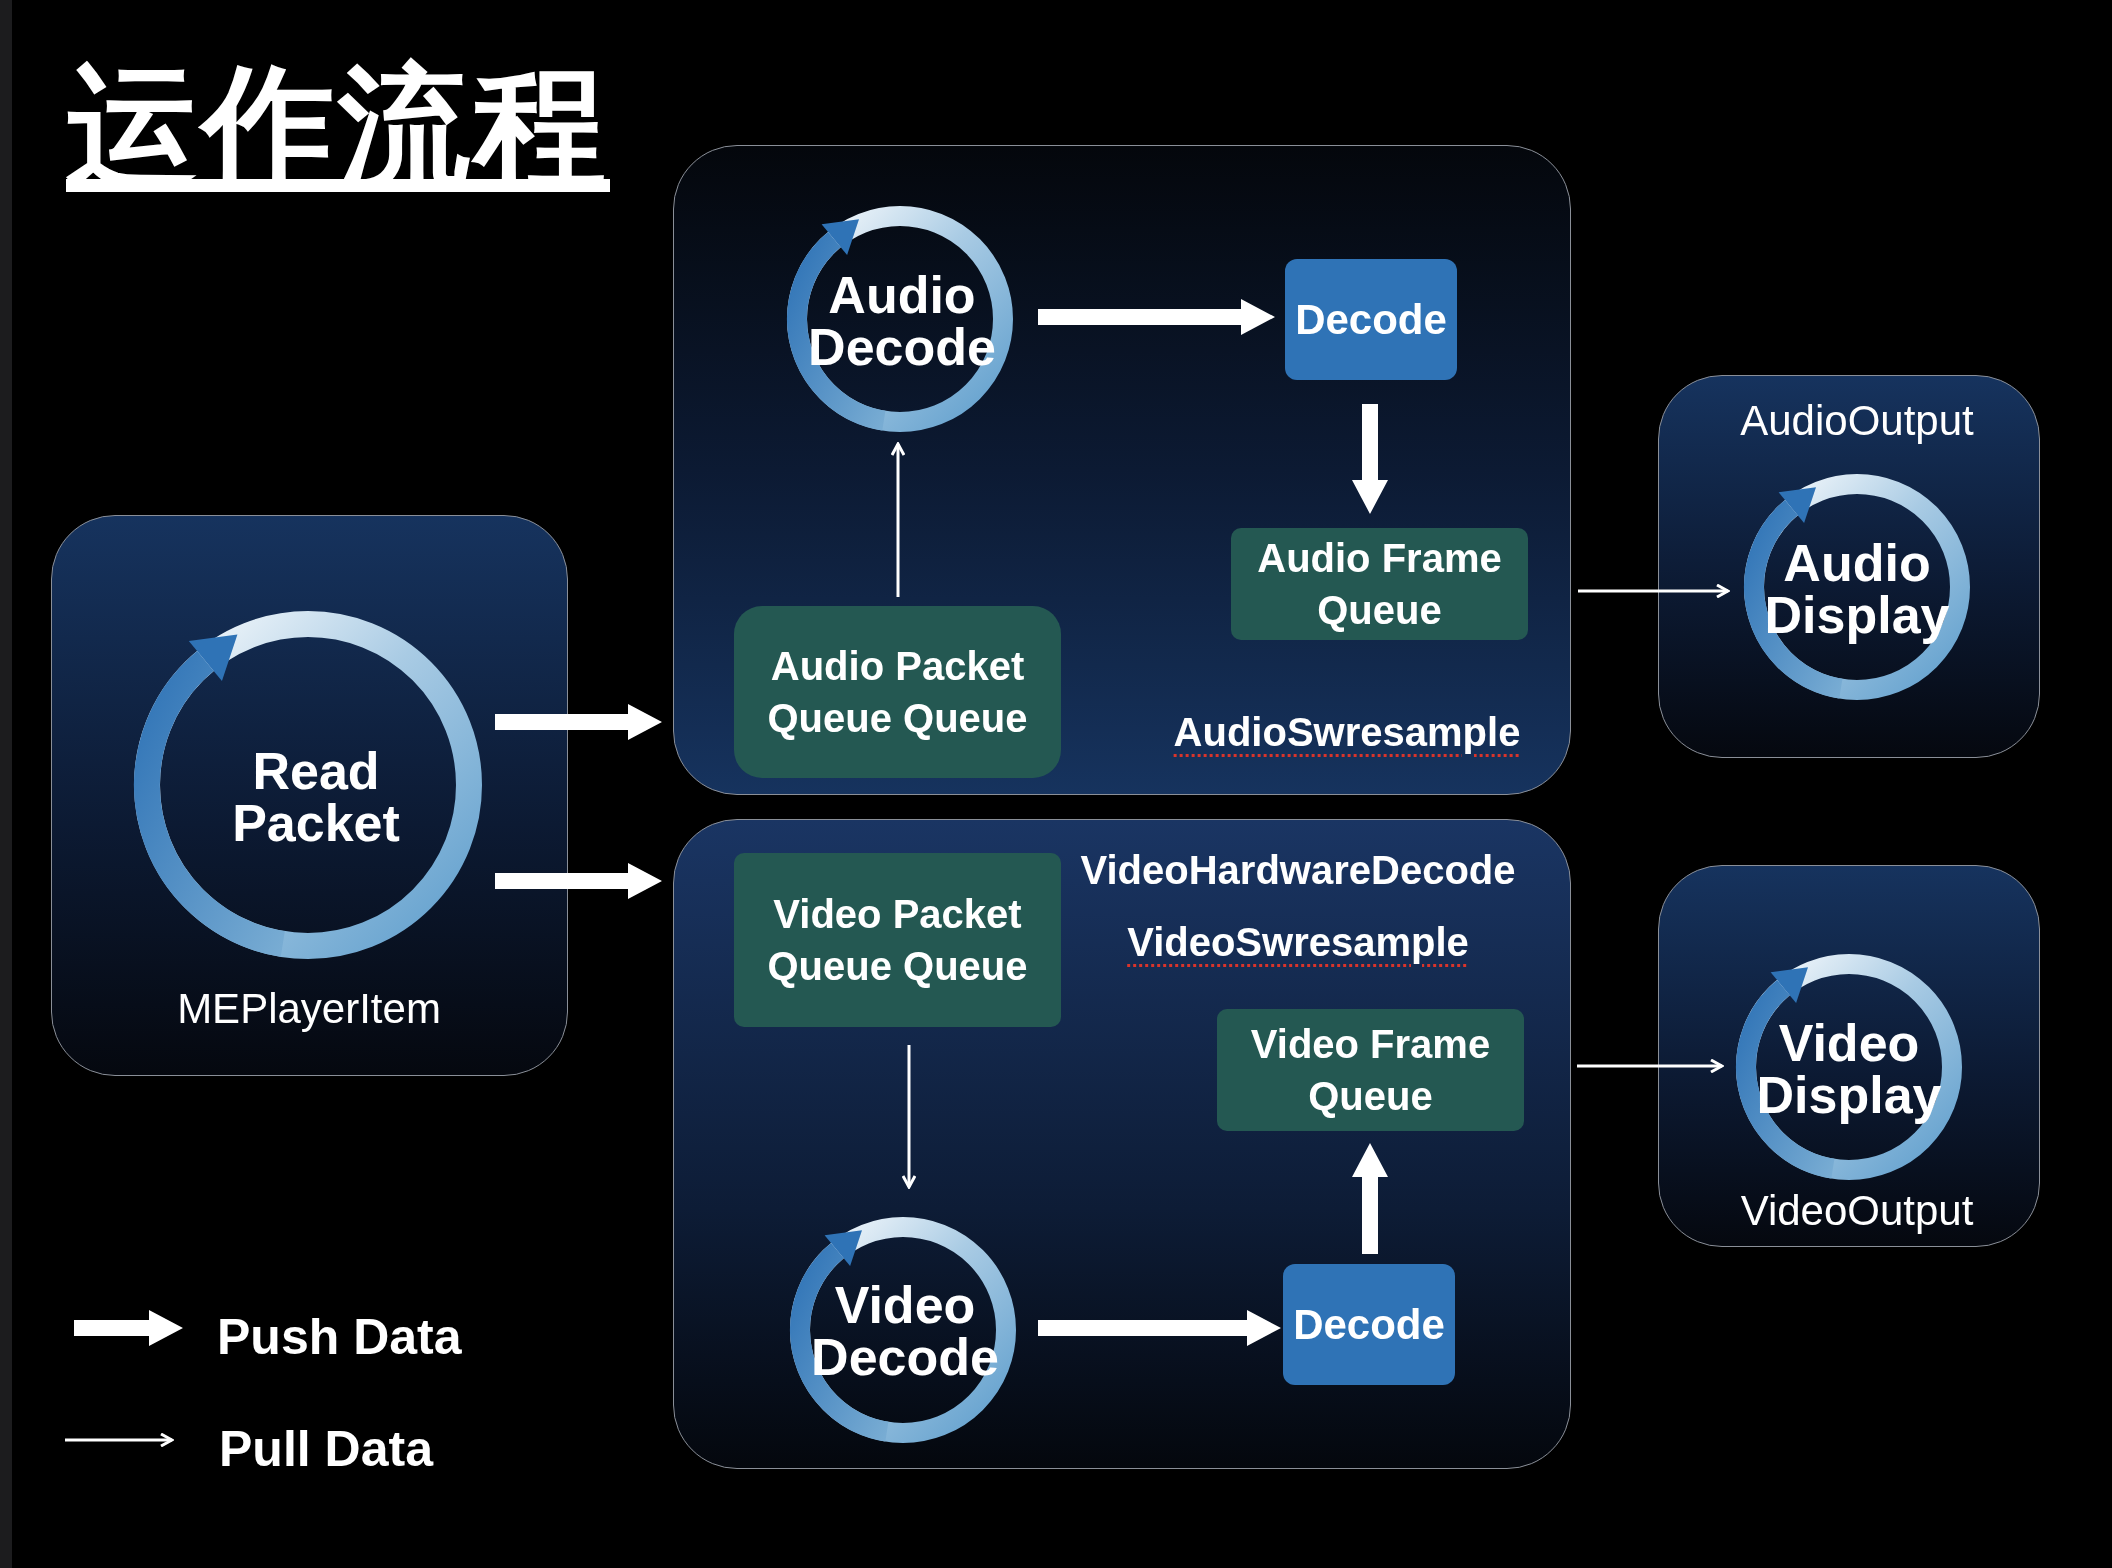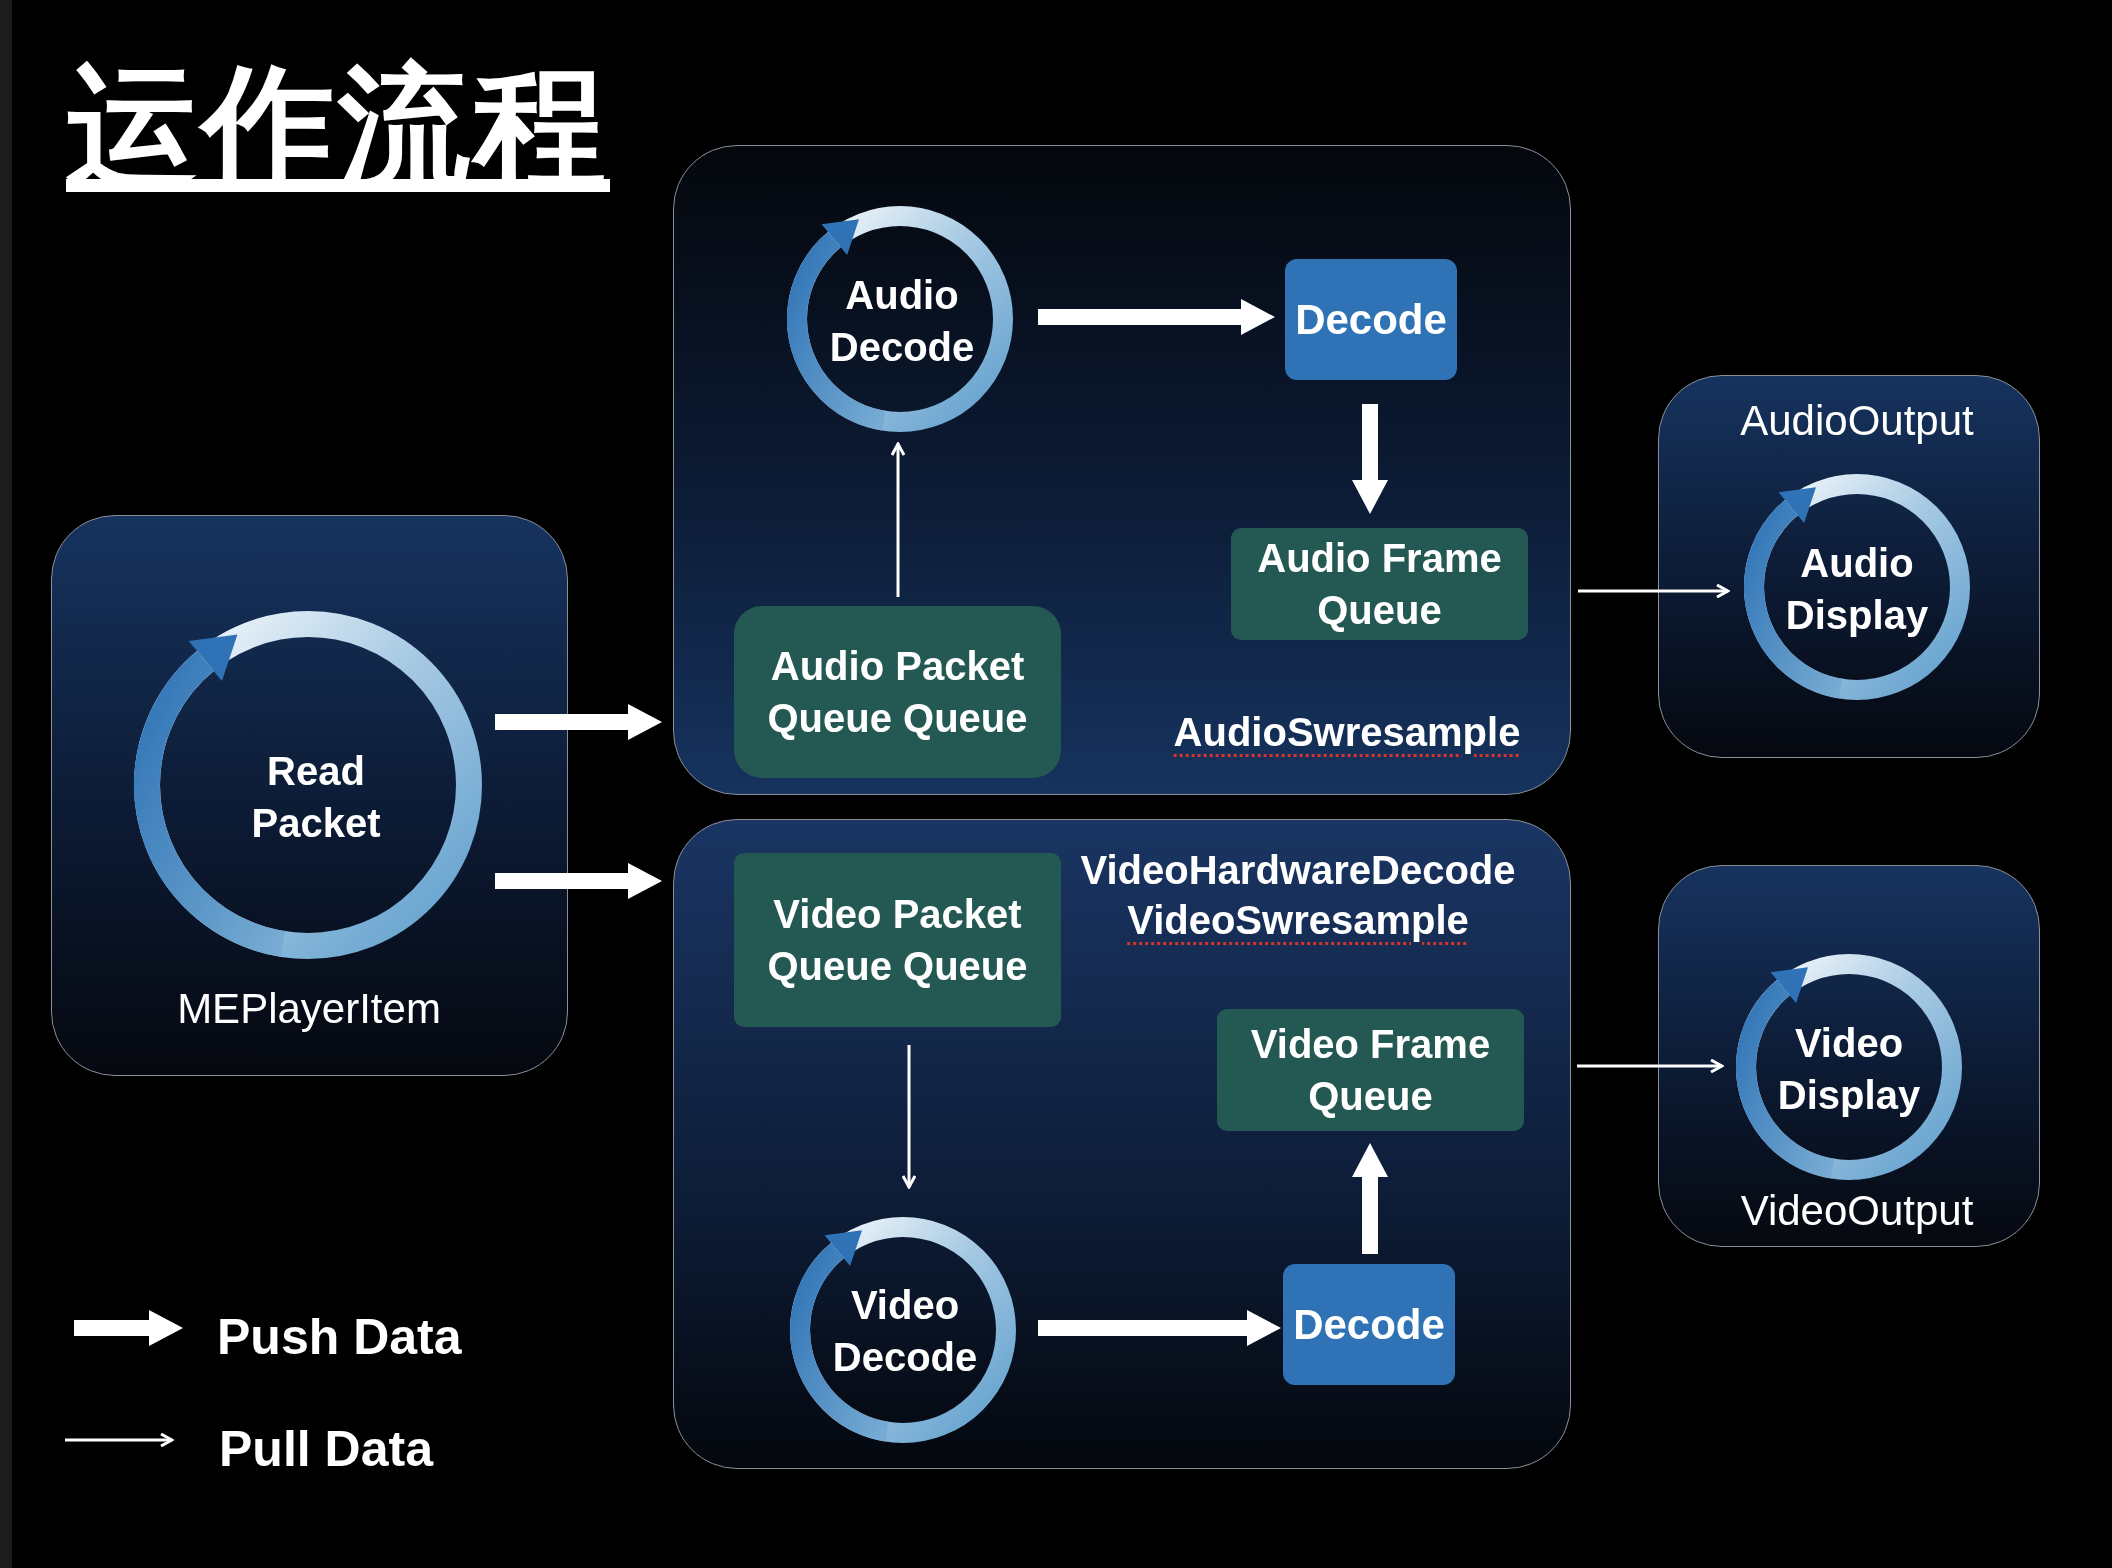--- a/index.html
+++ b/index.html
@@ -5,21 +5,21 @@
   html,body{margin:0;padding:0;background:#000;}
   body{width:2112px;height:1568px;position:relative;overflow:hidden;font-family:"Liberation Sans",sans-serif;color:#fff;}
   .strip{position:absolute;left:0;top:0;width:12px;height:1568px;background:#1c1c1e;}
   .title{position:absolute;left:66px;top:60px;font-size:132px;font-weight:bold;letter-spacing:4px;line-height:1;font-family:"DejaVu Sans",sans-serif;text-decoration:underline;}
   .panel{position:absolute;border:1.5px solid #8a8f98;border-radius:64px;background:linear-gradient(180deg,#16335e 0%,#0c1a33 55%,#05080f 100%);box-sizing:border-box;}
   .panel.inv{background:linear-gradient(180deg,#04070c 0%,#0c1a33 50%,#16335e 100%);}
   .panel.mid{background:linear-gradient(180deg,#1a3563 0%,#0d1c36 60%,#04070d 100%);}
   .box{position:absolute;display:flex;align-items:center;justify-content:center;text-align:center;font-weight:bold;border-radius:10px;box-sizing:border-box;}
   .queue{background:#245852;font-size:40px;line-height:52px;}
   .decode{background:#2f73b6;font-size:42px;border-radius:12px;}
-  .ringlabel{position:absolute;text-align:center;font-weight:bold;font-size:40px;line-height:52px;transform:translate(-50%,-50%);}
+  .ringlabel{position:absolute;text-align:center;font-weight:bold;font-size:52px;line-height:52px;transform:translate(-50%,-50%);}
   .plain{position:absolute;font-size:42px;white-space:nowrap;transform:translateX(-50%);}
   .bold-lbl{position:absolute;font-weight:bold;font-size:40px;white-space:nowrap;transform:translateX(-50%);}
   .squig{text-decoration:underline dotted #d9342b;text-underline-offset:8px;text-decoration-thickness:3px;}
   svg.overlay{position:absolute;left:0;top:0;}
   .legend-text{position:absolute;font-weight:bold;font-size:50px;white-space:nowrap;}
 </style>
 </head>
 <body>
 
 <div class="strip"></div>
@@ -110,21 +110,21 @@
   </div>
 <div class="box queue" style="left:1231px;top:528px;width:297px;height:112px;white-space:pre-line;"><span>Audio Frame
 Queue</span></div>
 <div class="box queue" style="left:734px;top:606px;width:327px;height:172px;white-space:pre-line;border-radius:28px;"><span>Audio Packet
 Queue Queue</span></div>
 <div class="bold-lbl squig" style="left:1347px;top:710px;">AudioSwresample</div>
 
 <div class="box queue" style="left:734px;top:853px;width:327px;height:174px;white-space:pre-line;align-items:center;"><span>Video Packet
 Queue Queue</span></div>
 <div class="bold-lbl" style="left:1298px;top:848px;text-align:right;">VideoHardwareDecode</div>
-<div class="bold-lbl squig" style="left:1298px;top:898px;">VideoSwresample</div>
+<div class="bold-lbl squig" style="left:1298px;top:920px;">VideoSwresample</div>
 <div class="box queue" style="left:1217px;top:1009px;width:307px;height:122px;white-space:pre-line;"><span>Video Frame
 Queue</span></div>
 <div class="box decode" style="left:1283px;top:1264px;width:172px;height:121px;">
     <span>Decode</span>
   </div>
 
 <div class="legend-text" style="left:217px;top:1308px;">Push Data</div>
 <div class="legend-text" style="left:219px;top:1420px;">Pull Data</div>
 
 </body></html>

